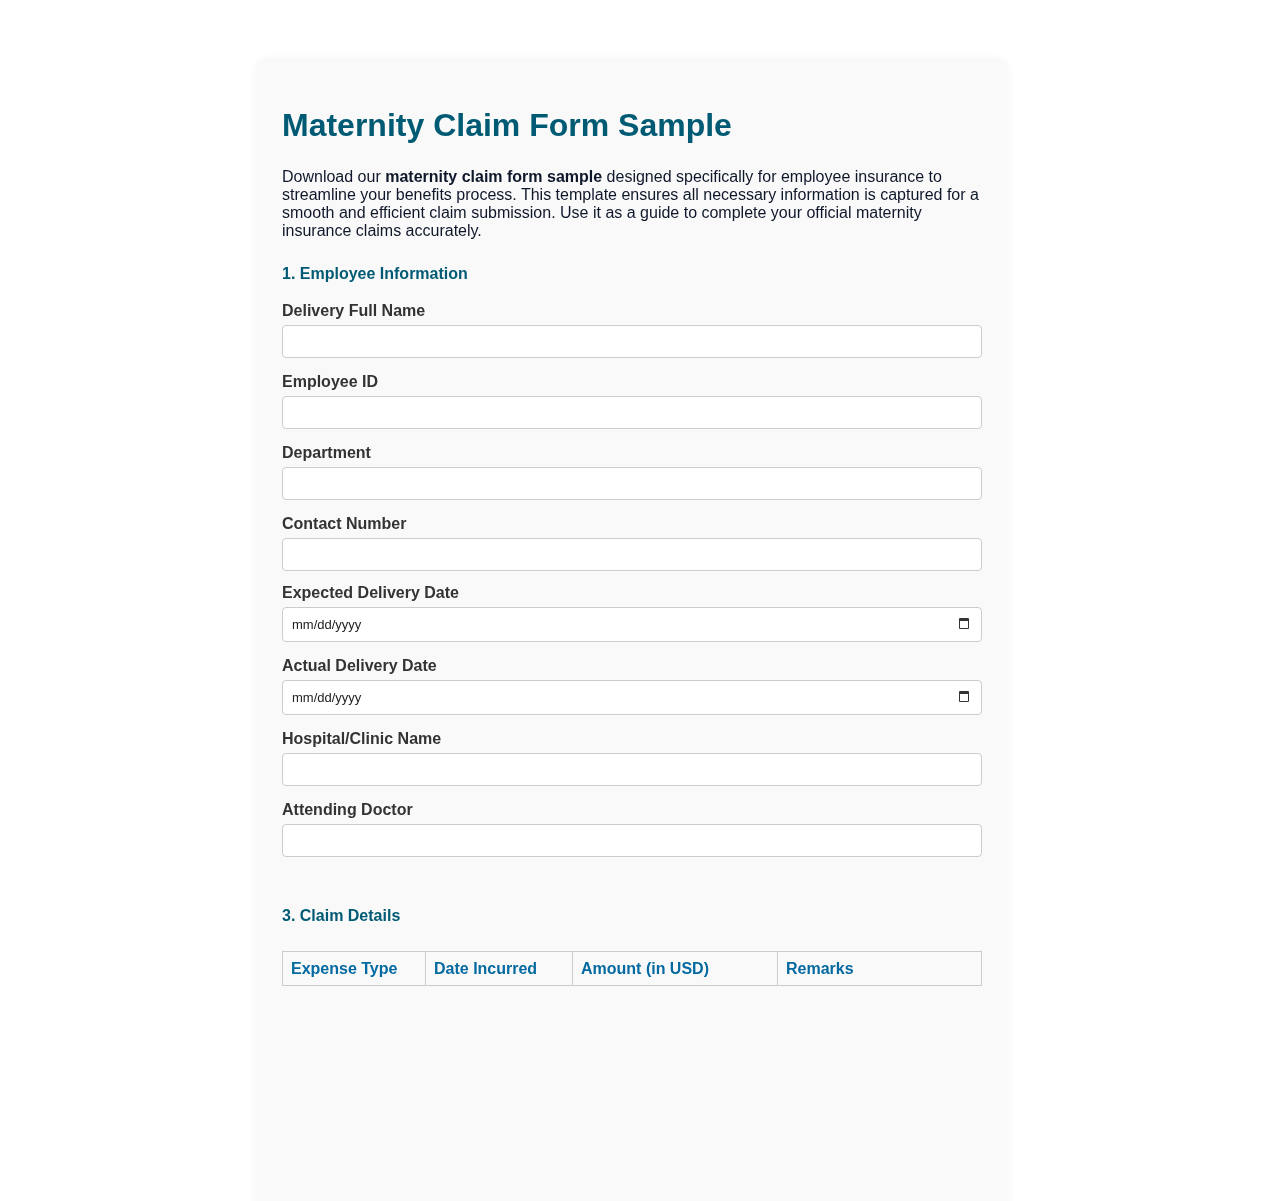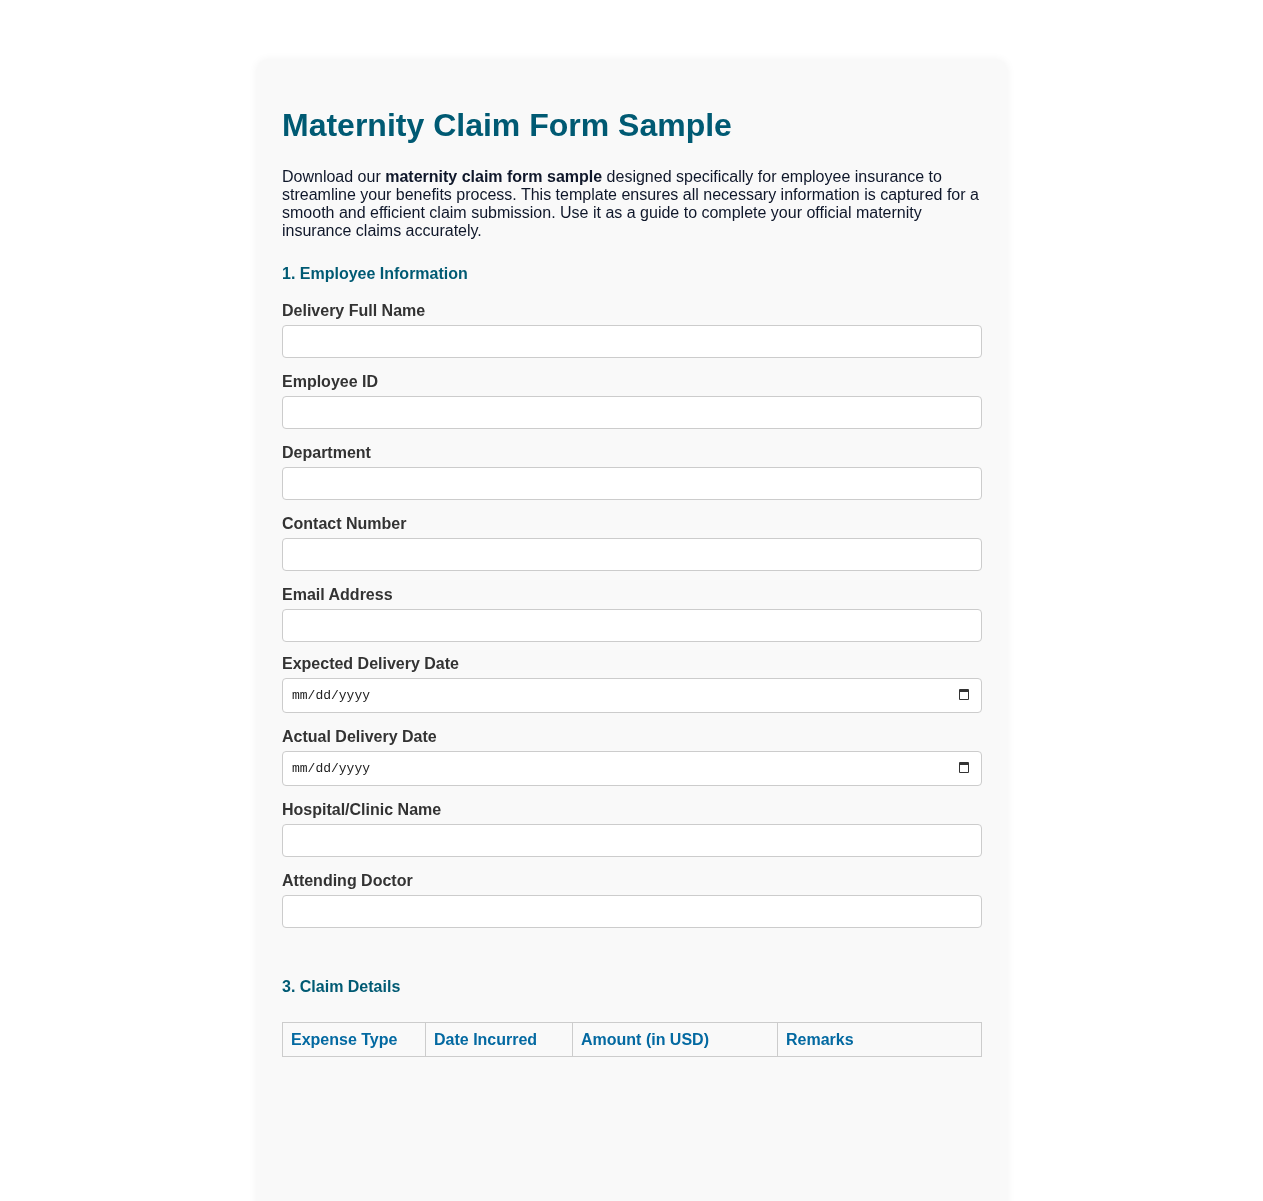--- a/index.html
+++ b/index.html
@@ -78,21 +78,21 @@
       height: 35px;
       box-sizing: border-box;
       border: 1px solid #cccccc;
       border-radius: 4px;
       background: #ffffff;
     }
     .date-placeholder {
       position: absolute;
       left: 9px;
       top: 9px;
-      font-family: Liberation Mono, monospace;
+      font-family: Liberation Sans, sans-serif;
       font-size: 13px;
       line-height: 16px;
       color: #222222;
     }
     .calendar-icon {
       position: absolute;
       right: 12px;
       top: 10px;
       width: 10px;
       height: 11px;
@@ -136,24 +136,20 @@
       <input class="text-input" type="text" value="" style="">
     </div>
     <div class="field">
       <label>Department</label>
       <input class="text-input" type="text" value="" style="">
     </div>
     <div class="field">
       <label>Contact Number</label>
       <input class="text-input" type="text" value="" style="">
     </div>
-    <div class="field">
-      <label>Email Address</label>
-      <input class="text-input" type="text" value="" style="">
-    </div>
   </div>
 
   <div class="section-2">
     <div class="field">
       <label>Expected Delivery Date</label>
       <div class="date-input">
         <span class="date-placeholder">mm/dd/yyyy</span>
         <span class="calendar-icon"></span>
       </div>
     </div>

